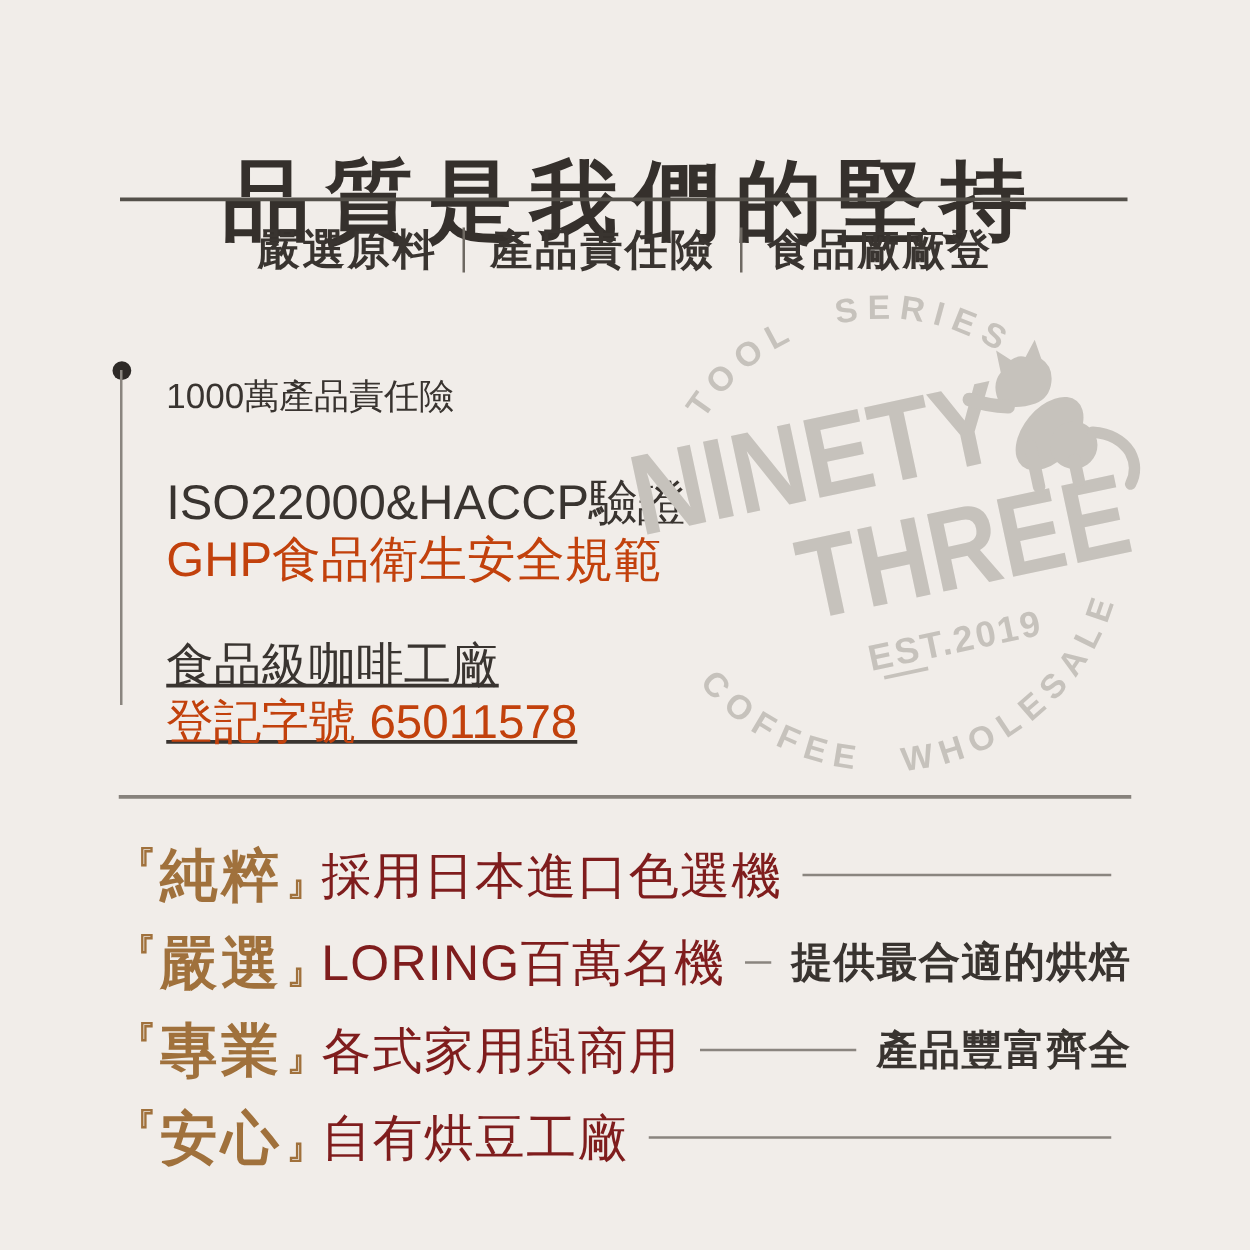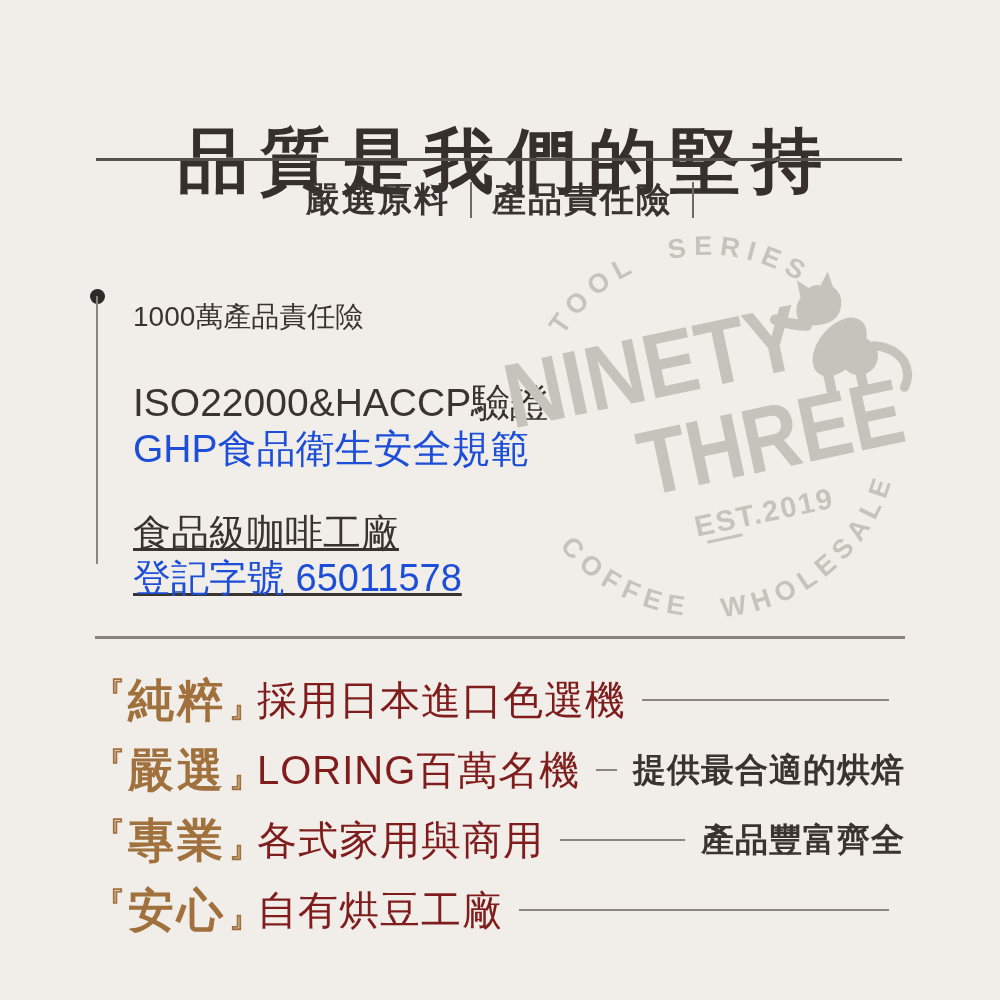--- a/index.html
+++ b/index.html
@@ -22,21 +22,21 @@
     font-size:34px;font-weight:700;letter-spacing:2px;color:#393430;white-space:nowrap;
   }
   .vbar{width:2px;height:36px;background:#6e6962;}
   
   .timeline-dot{position:absolute;left:90px;top:289px;width:15px;height:15px;border-radius:50%;background:#2e2a27;}
   .timeline-line{position:absolute;left:96px;top:296px;width:2px;height:268px;background:#8a857f;}
   .cert-group{position:absolute;left:133px;white-space:nowrap;font-weight:500;}
   .cg1{top:298px;font-size:28px;}
   .cg2{top:380px;font-size:39px;line-height:46px;}
   .cg3{top:511px;font-size:38px;line-height:45px;text-decoration:underline;}
-  .brown{color:#1d4ed8;}
+  .brown{color:#c2410c;}
   .dark{color:#393430;}
   
   .watermark{position:absolute;left:483px;top:200px;width:452px;height:452px;}
   .wm{fill:#c6c2bc;}
   .wm-arc{font-size:27px;font-weight:700;letter-spacing:7px;word-spacing:18px;}
   .wm-big{font-weight:700;font-size:92px;}
   .wm-est{font-size:29px;font-weight:700;letter-spacing:2px;}
   
   .rule-bottom{position:absolute;top:636px;left:95px;width:810px;height:3px;background:#87827c;}
   .features{position:absolute;top:676px;left:95px;width:810px;display:flex;flex-direction:column;gap:22px;}
@@ -55,20 +55,21 @@
 
 <div class="canvas">
 
   <h1 class="title">品質是我們的堅持</h1>
   <div class="rule-top"></div>
   <div class="badge-row">
     <span>嚴選原料</span>
     <span class="vbar"></span>
     <span>產品責任險</span>
     <span class="vbar"></span>
+    <span>食品廠廠登</span>
   </div>
 
   <div class="timeline-dot"></div>
   <div class="timeline-line"></div>
 
   <div class="cert-group cg1">
     <div class="dark">1000萬產品責任險</div>
   </div>
   <div class="cert-group cg2">
     <div class="dark">ISO22000&amp;HACCP驗證</div>

